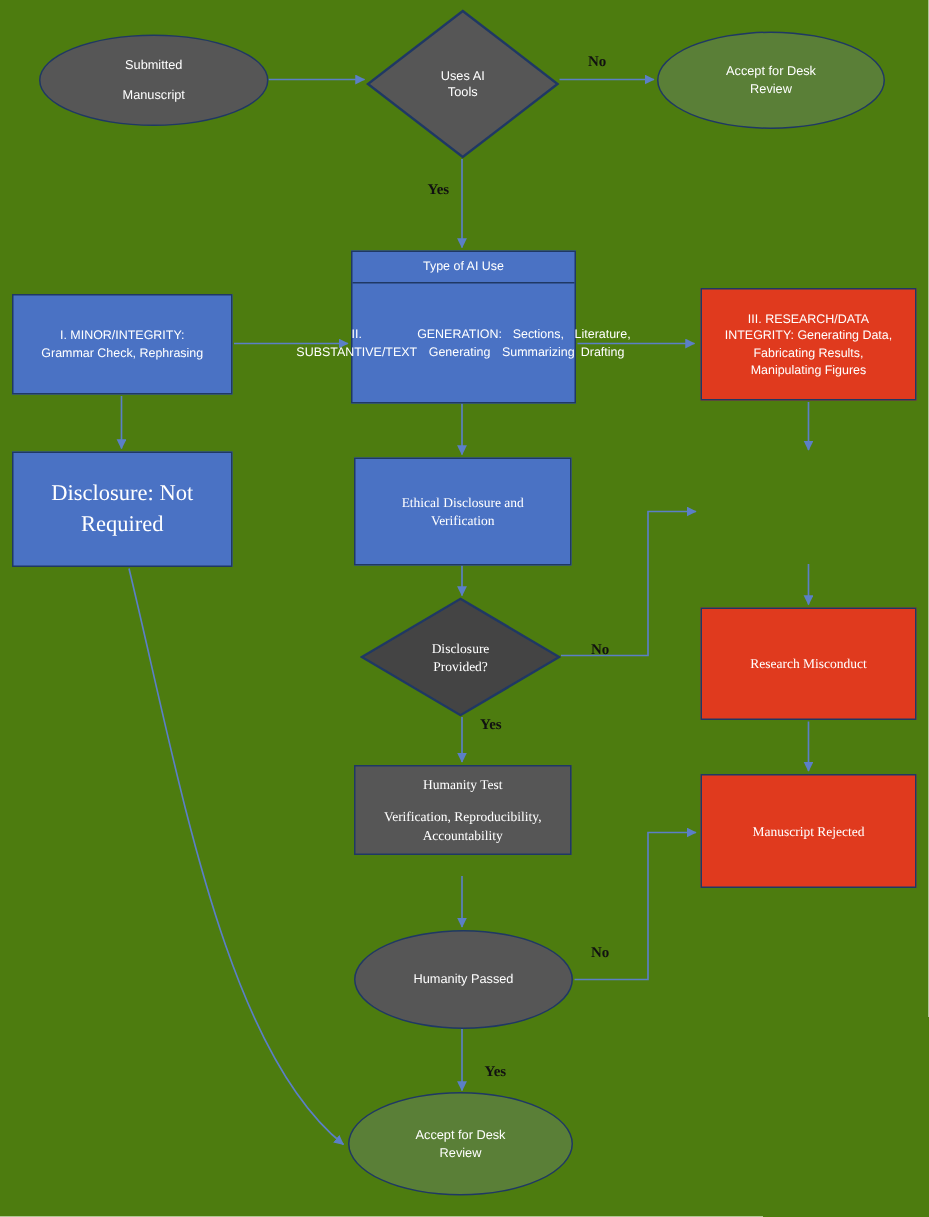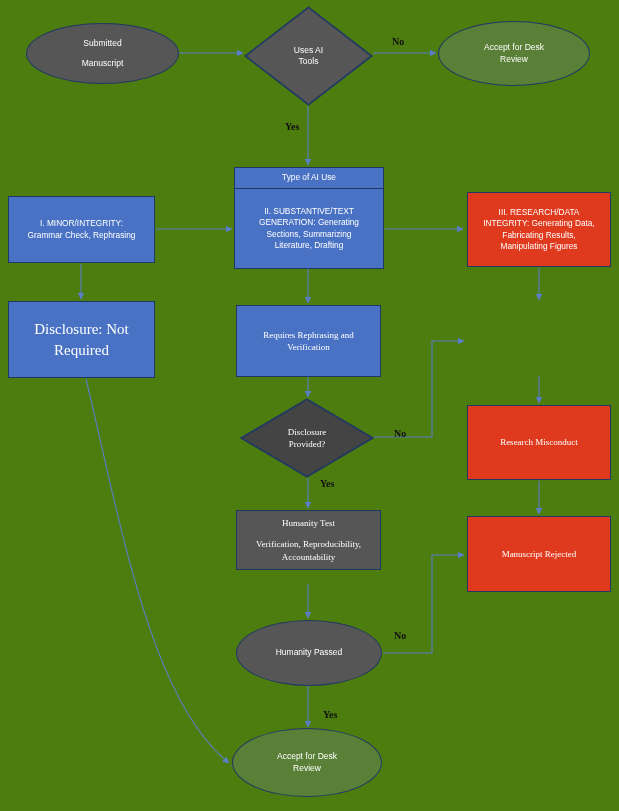--- a/index.html
+++ b/index.html
@@ -74,21 +74,20 @@
   .split .hdr {
     width: 100%;
     border-bottom: 1.3px solid #1F3864;
     padding: 4px 2px 5px;
     font-size: 8.3px;
   }
   .split .bdy {
     width: 100%;
     flex: 1;
     display: flex;
-    flex-direction: column;
     align-items: center;
     justify-content: center;
     padding: 2px 4px;
     font-size: 8.3px;
   }
   .gap { height: 9px; }
 </style>
 </head>
 <body>
 
@@ -179,21 +178,21 @@
     <span class="ln">INTEGRITY: Generating Data,</span>
     <span class="ln">Fabricating Results,</span>
     <span class="ln">Manipulating Figures</span>
   </div>
 
   <div class="node rect fill-blue serif" style="left:8px; top:301px; width:147px; height:77px; font-size:15px;">
     <span class="ln">Disclosure: Not Required</span>
   </div>
 
   <div class="node rect fill-blue serif" style="left:236px; top:305px; width:145px; height:72px; font-size:9px;">
-    <span class="ln">Requires Rephrasing and</span>
+    <span class="ln">Ethical Disclosure and</span>
     <span class="ln">Verification</span>
   </div>
 
 
   <div class="node diamond serif" style="left:240px; top:398px; width:134px; height:80px; font-size:9px;">
     <svg class="dshape" viewBox="0 0 134 80" preserveAspectRatio="none">
       <polygon points="67,1.2 132.8,40 67,78.8 1.2,40" fill="#444444" stroke="#1F3864" stroke-width="1.6"></polygon>
     </svg>
     <div class="dtext">
       <span class="ln">Disclosure</span>

